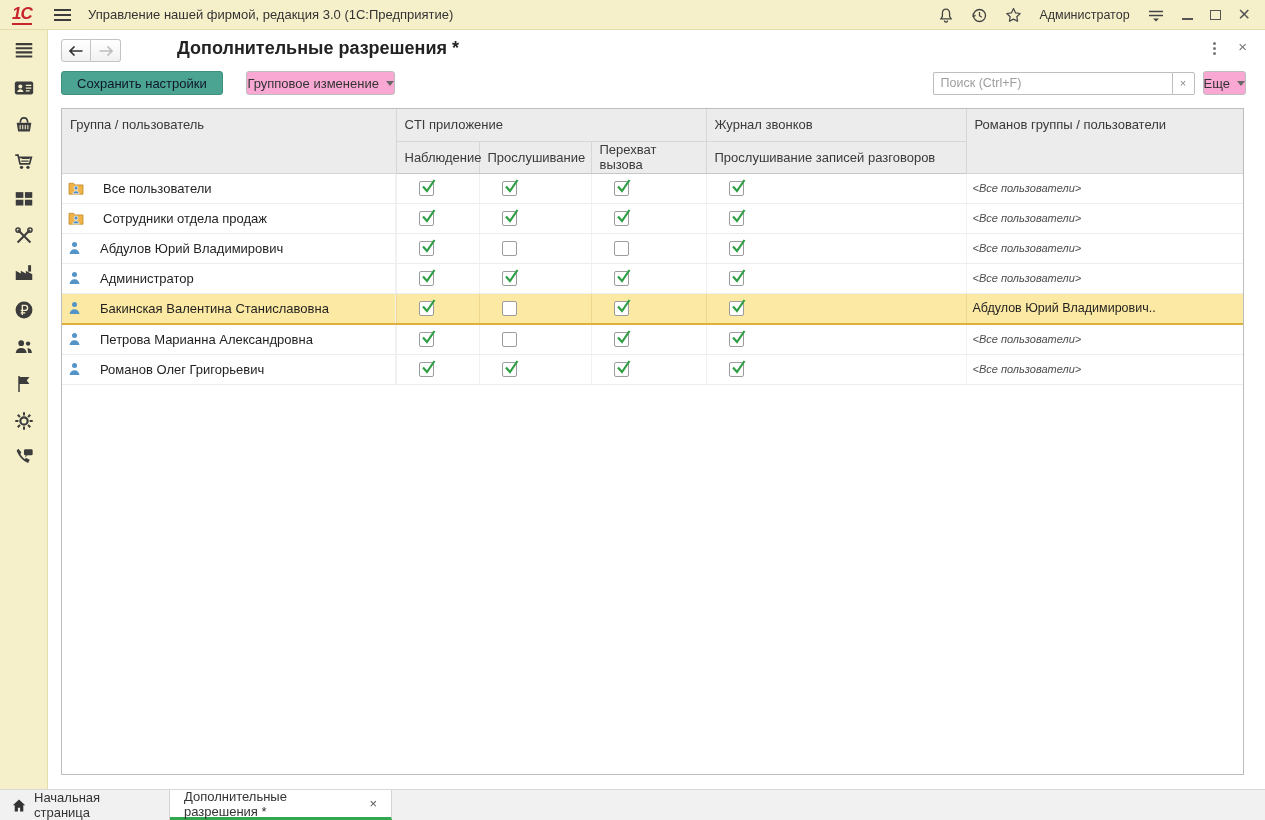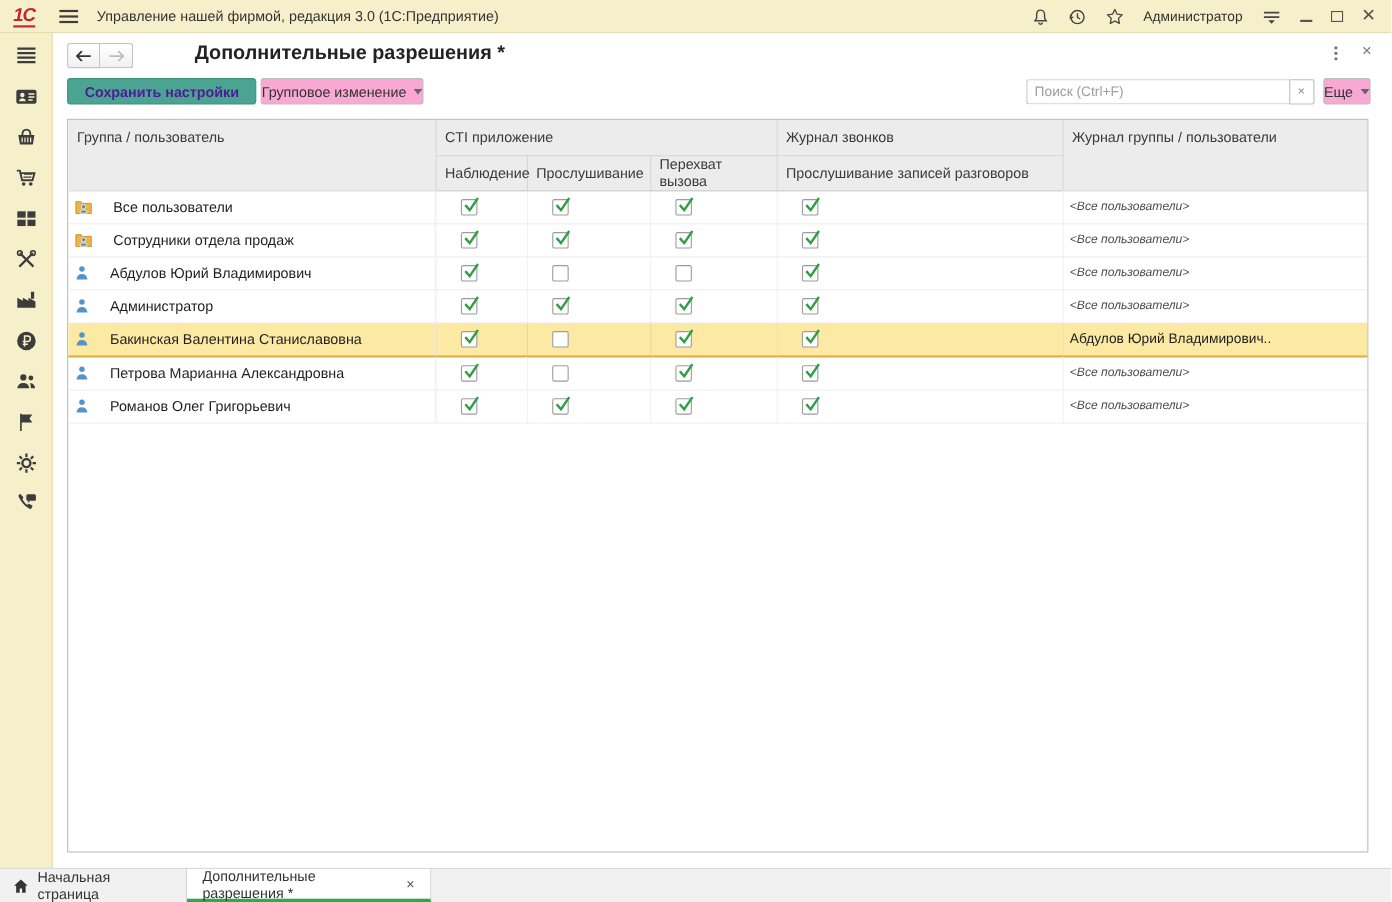--- a/index.html
+++ b/index.html
@@ -64,21 +64,21 @@
   .form-menu-dots i { display:block; width:3px; height:3px; border-radius:50%; background:#777; margin-bottom:2px; }
   .form-close { position:absolute; right:18px; top:8px; font-size:15px; color:#777; cursor:pointer; }
 
   .toolbar { position:absolute; left:12px; right:0; top:41px; height:26px; }
   .btn {
     height:24px; border:1px solid #bdbdbd; background:#f9a8d4; border-radius:3px;
     font-size:13px; color:#333; padding:0 0; display:inline-flex; align-items:center; gap:7px; cursor:pointer;
     font-family:inherit;
   }
   .btn-primary {
-    background:#4ba391; border-color:#3c917f; color:#4c1d95; padding:0 15px; font-weight:bold;
+    background:#4ba391; border-color:#3c917f; color:#0f172a; padding:0 15px; margin-right:20px;
   }
   .caret { width:0; height:0; border-left:4px solid transparent; border-right:4px solid transparent; border-top:5px solid #666; margin-top:1px; }
   .toolbar-right { position:absolute; right:19px; top:0; display:flex; align-items:center; }
   .search-field {
     width:239px; height:23px; border:1px solid #bdbdbd; border-right:none; border-radius:2px 0 0 2px;
     font-size:12.5px; padding:0 7px; color:#333; outline:none; font-family:inherit; background:#fff;margin-left:35px;
   }
   .search-field::placeholder { color:#9e9e9e; }
   .search-clear {
     width:23px; height:23px; border:1px solid #bdbdbd; background:#fff; border-radius:0 2px 2px 0;
@@ -324,21 +324,21 @@
           <col class="c-lst">
           <col class="c-int">
           <col class="c-rec">
           <col class="c-scope">
       </colgroup>
       <thead>
         <tr>
           <th rowspan="2" class="span-top">Группа / пользователь</th>
           <th colspan="3">CTI приложение</th>
           <th>Журнал звонков</th>
-          <th rowspan="2" class="span-top">Журнал группы / пользователи</th>
+          <th rowspan="2" class="span-top">Романов группы / пользователи</th>
         </tr>
         <tr>
           <th>Наблюдение</th>
           <th>Прослушивание</th>
           <th>Перехват вызова</th>
           <th>Прослушивание записей разговоров</th>
         </tr>
       </thead>
       <tbody>
           <tr>

